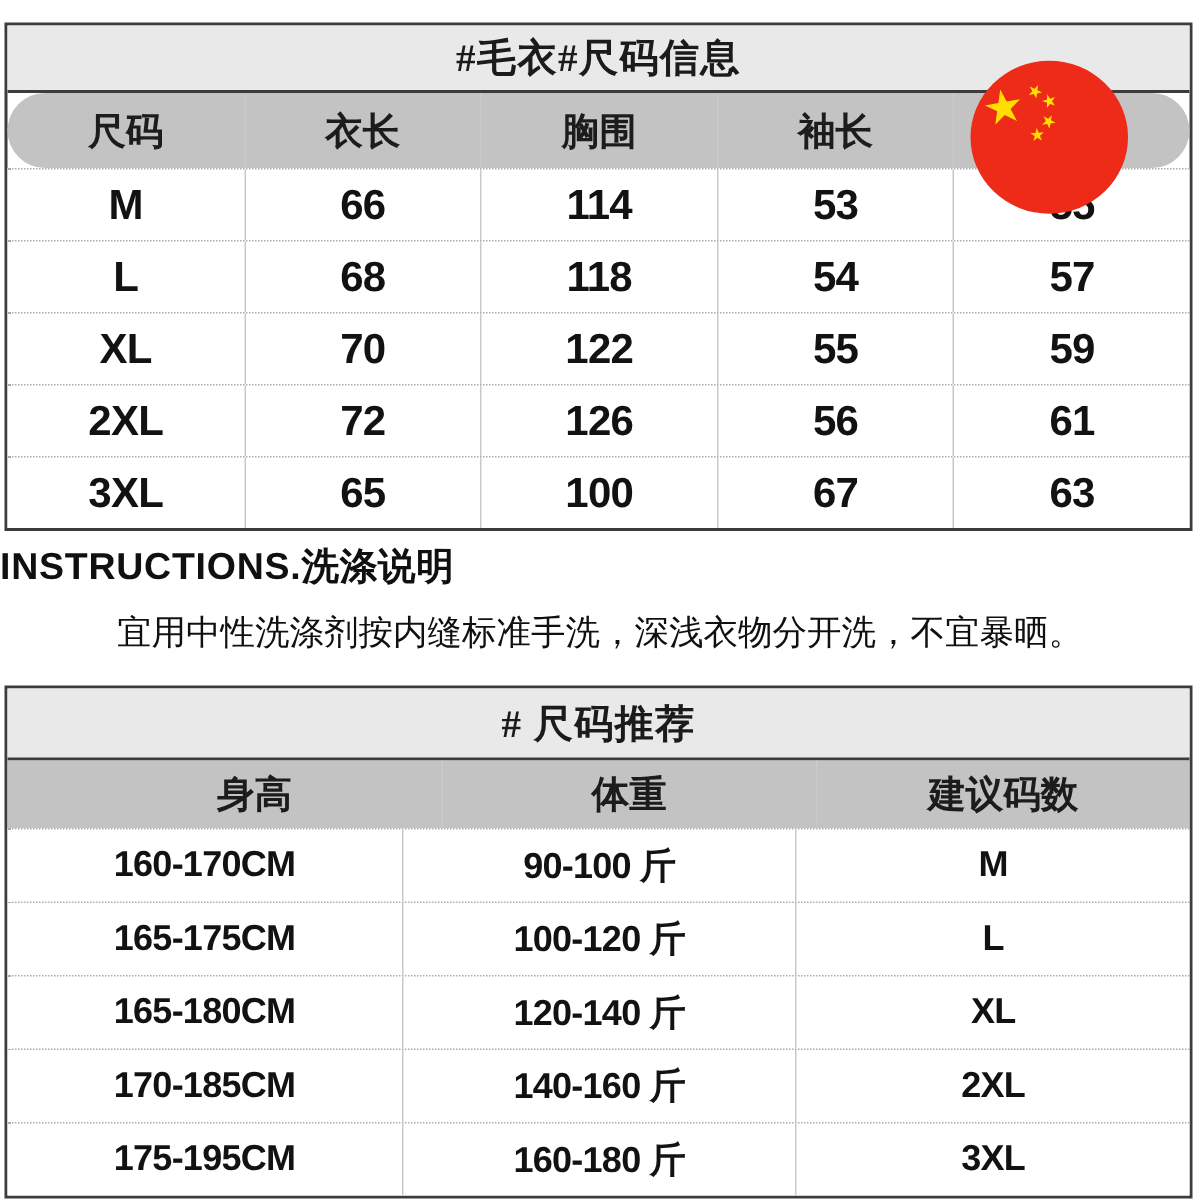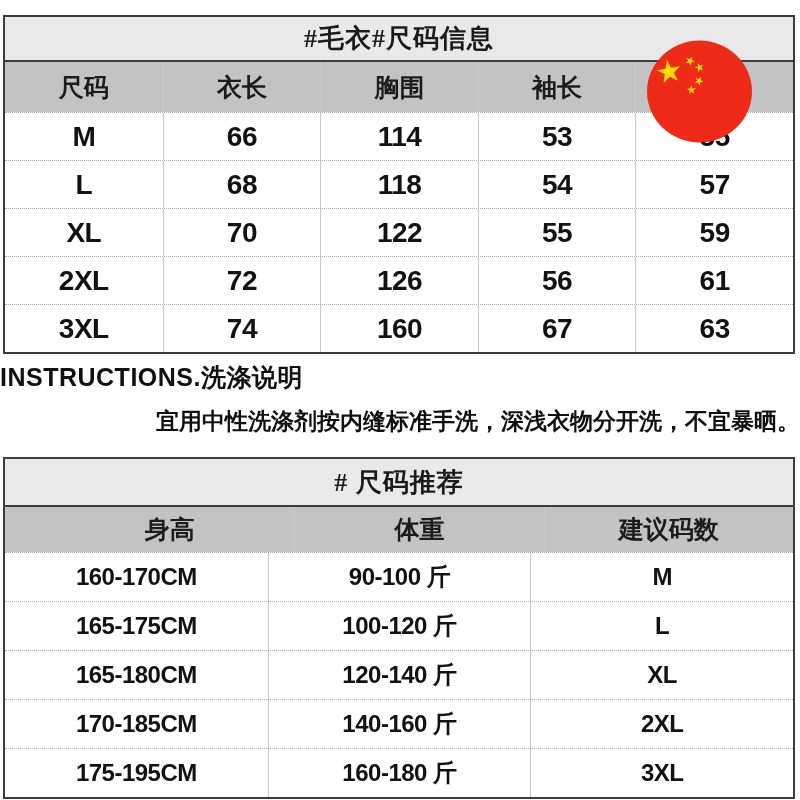--- a/index.html
+++ b/index.html
@@ -17,38 +17,38 @@
   .row { display:flex; border-top:1px dotted #ababab; background:#fff; }
   .cell { display:flex; align-items:center; justify-content:center; box-sizing:border-box; }
   .cell + .cell { border-left:1px solid #c9c9c9; }
   .head-cell { font-family:"Liberation Serif", serif; font-weight:bold;
                font-size:25px; color:#1c1c1c; }
   .body-cell { font-size:28px; font-weight:600; letter-spacing:-0.5px; color:#121212; }
 
   
   #size-table { top:15px; }
   #size-table .tbl-title { height:43px;font-family:Liberation Serif, serif; }
-  #size-table .tbl-head { height:50px; }
+  #size-table .tbl-head { height:50px;border-radius:25px; }
   #size-table .row { height:47px; }
   #size-table .cell { flex:0 0 20%; }
 
   
   #rec-table { top:457px; }
   #rec-table .tbl-title { height:46px; }
   #rec-table .tbl-head { height:45px;padding-left:40px; }
   #rec-table .row { height:48px; }
   #rec-table .cell { flex:0 0 33.333%; }
   #rec-table .body-cell { font-size:24px; }
 
   
   .instr-title { position:absolute; top:361px; left:0; width:800px;
                  font-weight:bold; font-size:25px;
                  letter-spacing:0.5px; color:#101010; }
   .instr-text  { position:absolute; top:406px; left:0; width:800px;
-                 text-align:right; font-weight:bold; font-size:23px;
+                 text-align:center; font-weight:normal; font-size:23px;
                  color:#101010; }
 
   
   .flag { position:absolute; left:646px; top:40px; width:107px; height:105px; z-index:5; }
 </style>
 </head>
 <body>
 
 <div class="page">
 
@@ -86,22 +86,22 @@
     </div>
     <div class="row">
       <div class="cell body-cell">2XL</div>
       <div class="cell body-cell">72</div>
       <div class="cell body-cell">126</div>
       <div class="cell body-cell">56</div>
       <div class="cell body-cell">61</div>
     </div>
     <div class="row">
       <div class="cell body-cell">3XL</div>
-      <div class="cell body-cell">74</div>
-      <div class="cell body-cell">160</div>
+      <div class="cell body-cell">65</div>
+      <div class="cell body-cell">100</div>
       <div class="cell body-cell">67</div>
       <div class="cell body-cell">63</div>
     </div>
   </div>
 
   <div class="instr-title">INSTRUCTIONS.洗涤说明</div>
   <div class="instr-text">宜用中性洗涤剂按内缝标准手洗，深浅衣物分开洗，不宜暴晒。</div>
 
   <div class="tbl" id="rec-table">
     <div class="tbl-title"># 尺码推荐</div>

